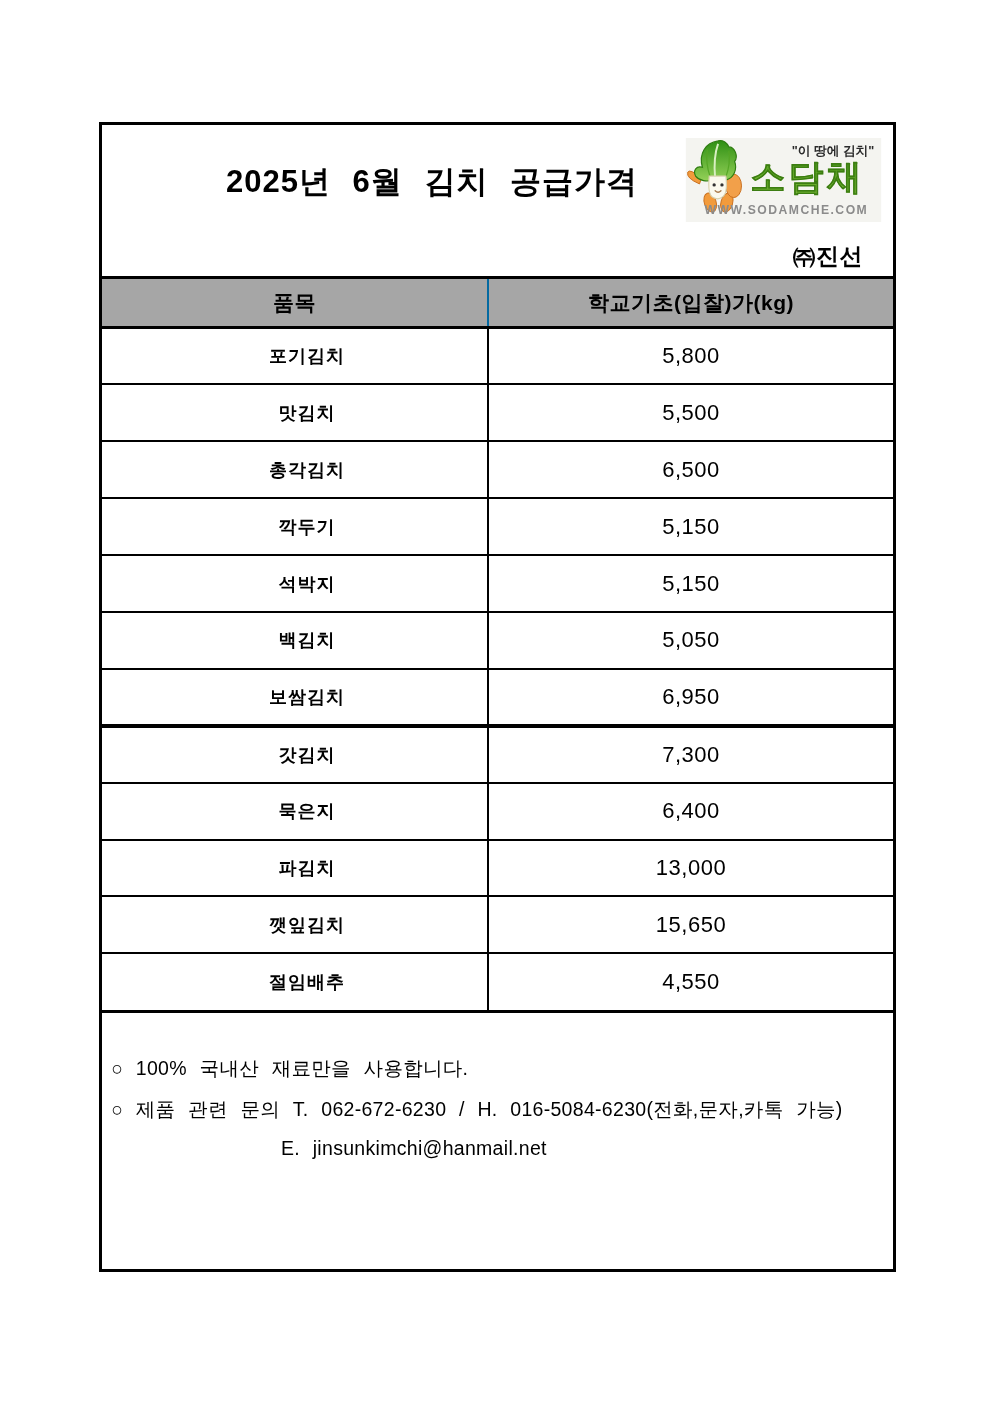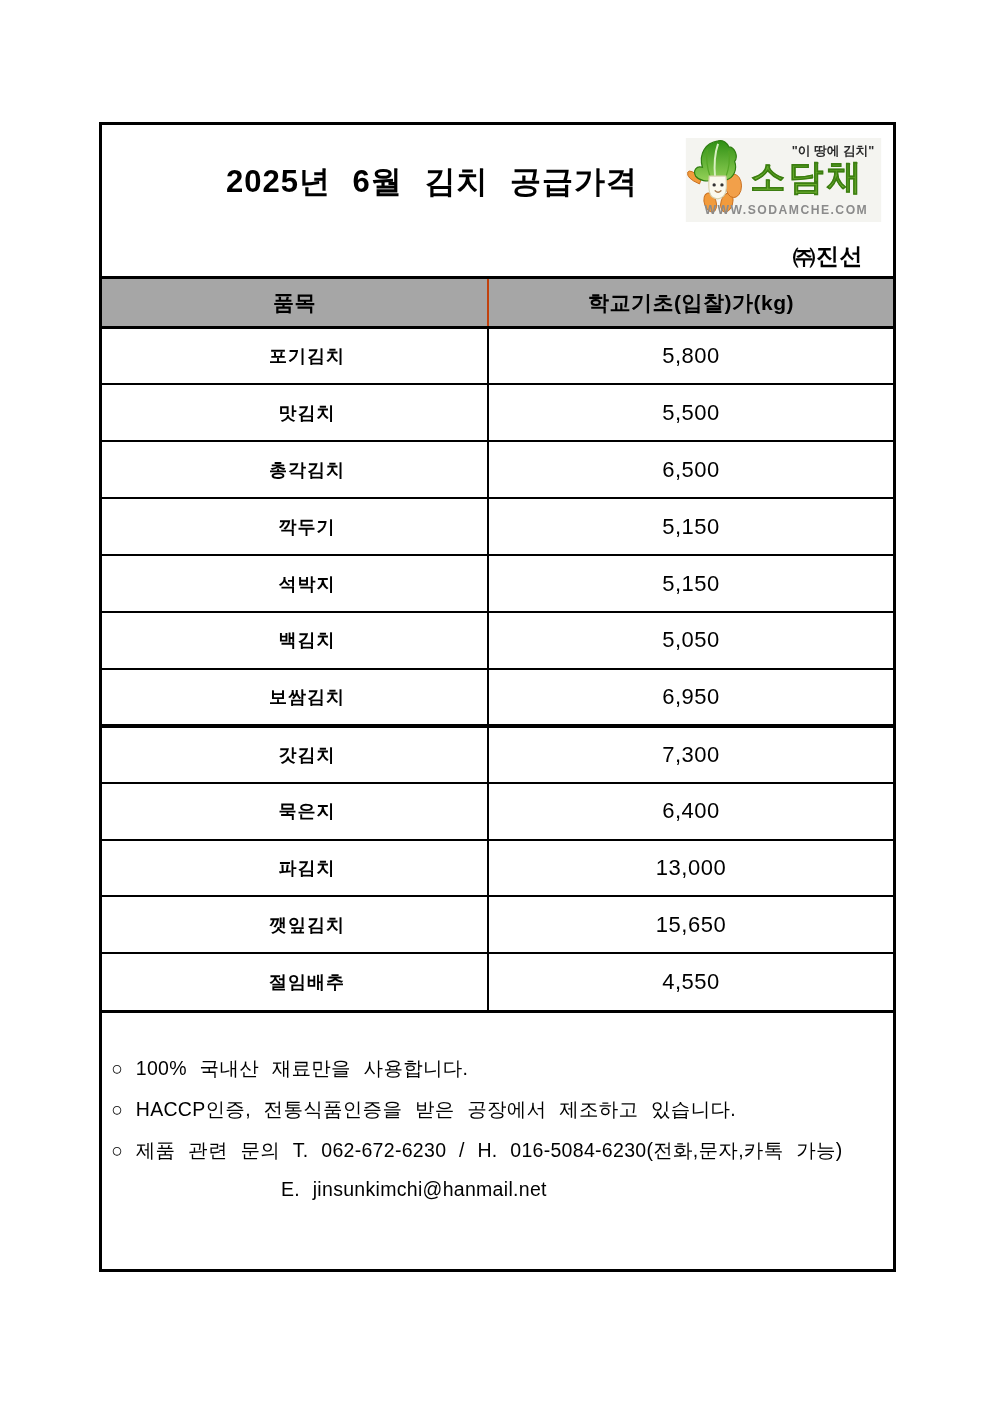--- a/index.html
+++ b/index.html
@@ -41,21 +41,21 @@
     table-layout: fixed;
   }
   .price-table col.c1 { width: 386px; }
   .price-table thead th {
     background: #a6a6a6;
     height: 50px;
     font-size: 21px; font-weight: bold;
     border-bottom: 3px solid #000;
     letter-spacing: 0.5px;
   }
-  .price-table thead th:first-child { border-right: 2px solid #c2410c; }
+  .price-table thead th:first-child { border-right: 2px solid #0369a1; }
   .price-table tbody td {
     height: 56.9px;
     text-align: center; vertical-align: middle;
     border-top: 2px solid #000;
   }
   .price-table tbody tr:first-child td { border-top: none; }
   .price-table tbody tr.thick-top td { border-top: 4px solid #000; }
   .price-table tbody td.name-cell {
     border-right: 2px solid #000;
     font-size: 18px; font-weight: bold; letter-spacing: 1px; padding-left: 25px;
@@ -180,19 +180,18 @@
         </tr>
         <tr>
           <td class="name-cell">절임배추</td>
           <td class="price-cell">4,550</td>
         </tr>
       </tbody>
     </table>
 
     <div class="foot-section">
       <div class="note-line">○ 100% 국내산 재료만을 사용합니다.</div>
-      <div class="note-line">○ HACCP인증, 전통식품인증을 받은 공장에서 제조하고 있습니다.</div>
       <div class="note-line">○ 제품 관련 문의 T. 062-672-6230 / H. 016-5084-6230(전화,문자,카톡 가능)</div>
       <div class="note-line note-email">E. jinsunkimchi@hanmail.net</div>
     </div>
 
   </div>
 </div>
 
 </body></html>

